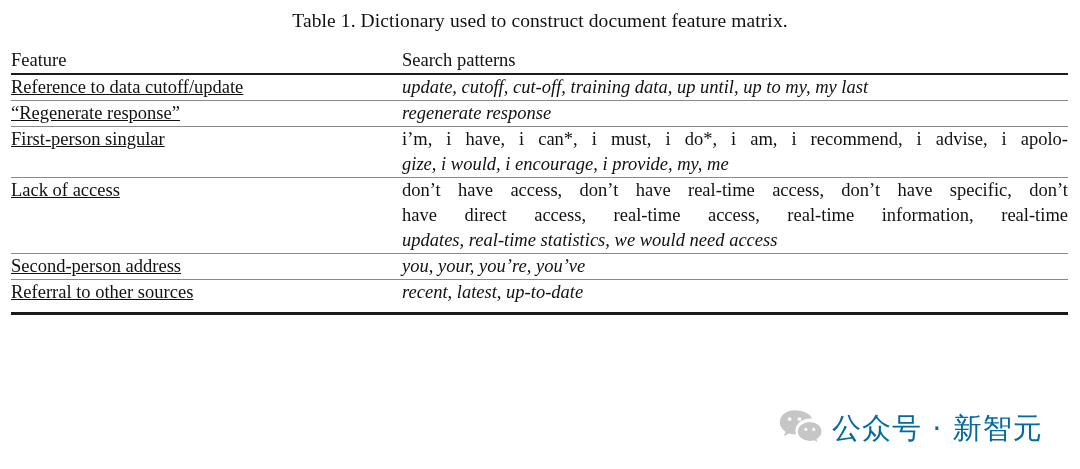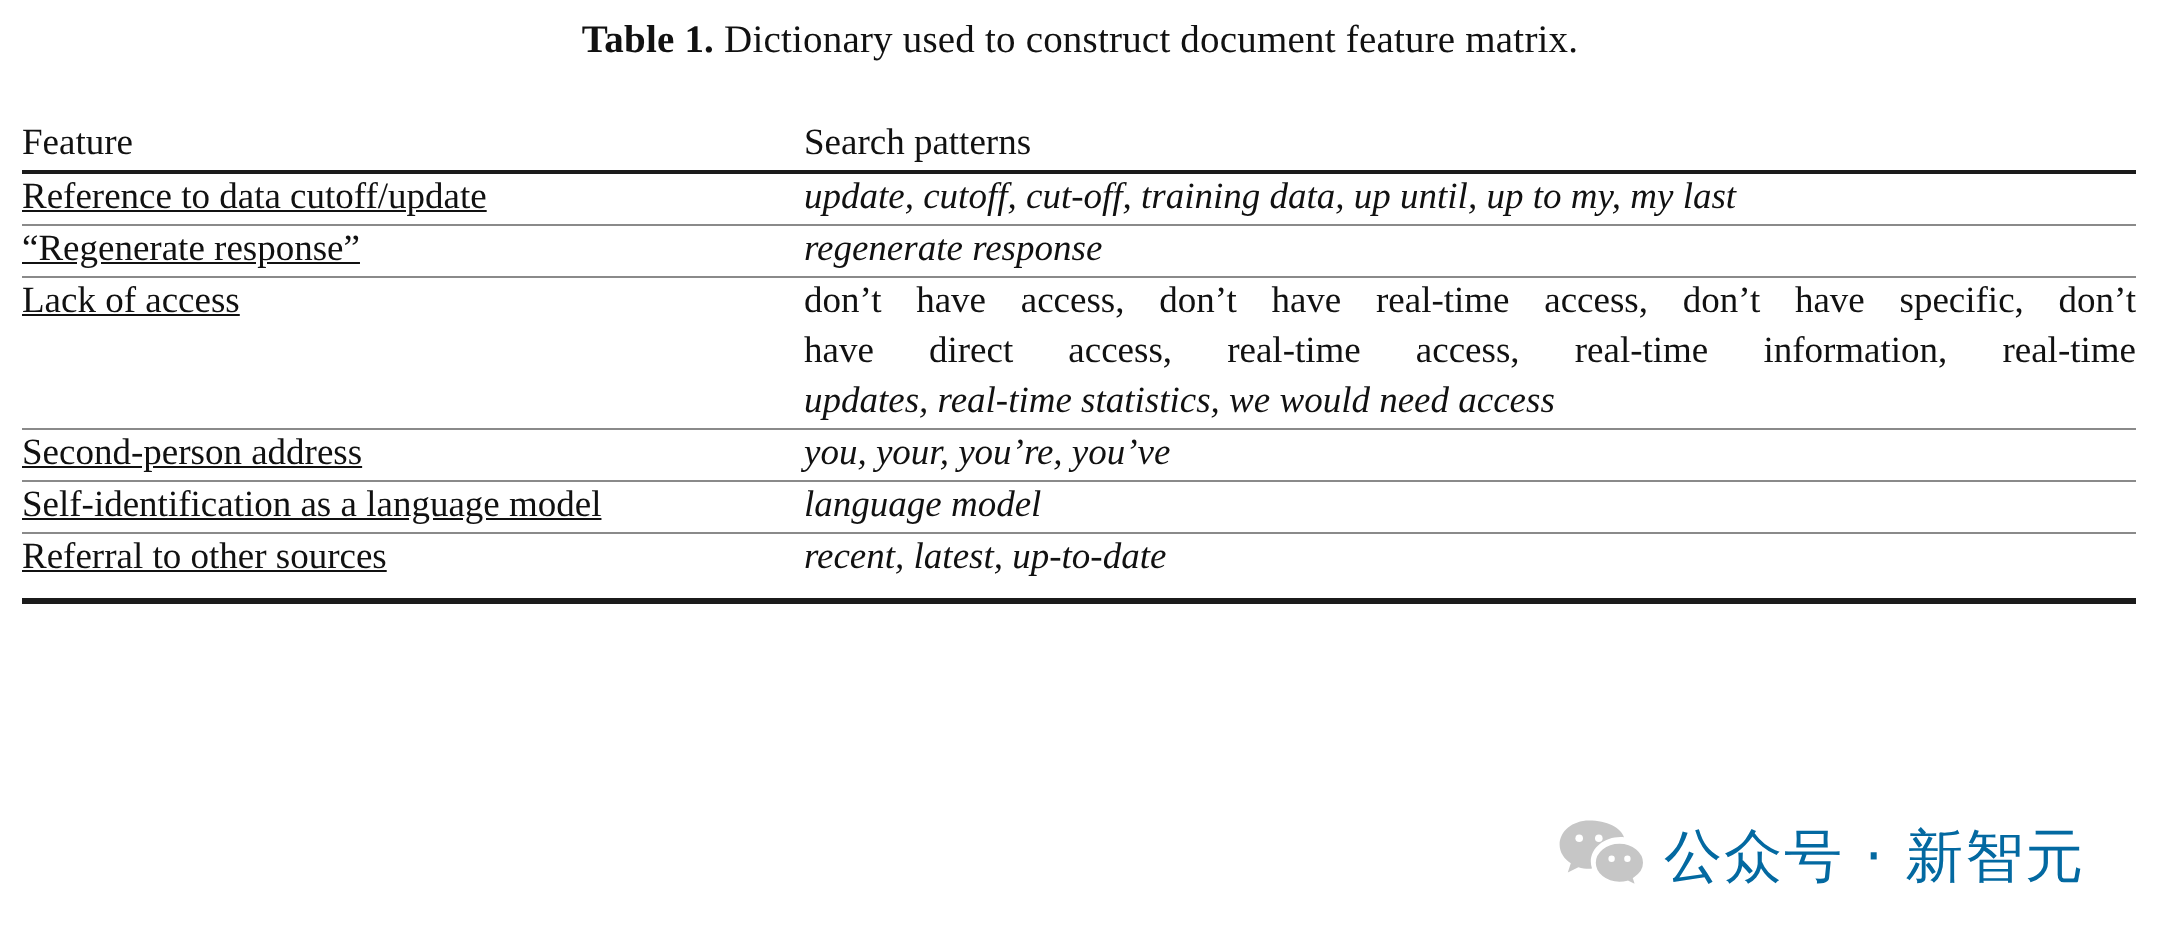--- a/index.html
+++ b/index.html
@@ -28,34 +28,33 @@
     top: 8px;
     left: 0;
     width: 1080px;
     text-align: center;
     font-size: 19.5px;
     line-height: 26px;
     letter-spacing: 0.1px;
     white-space: nowrap;
   }
   .caption .cap-label {
-    font-weight: bold;
+    font-weight: normal;
     text-align: right;
   }
   .caption .cap-text {
     font-weight: normal;
   }
 
   
   .table-wrap {
     position: absolute;
     top: 48px;
     left: 11px;
     width: 1057px;
-    margin-top: 12px;
   }
   table.tbl {
     width: 1057px;
     border-collapse: collapse;
     table-layout: fixed;
     font-size: 18.5px;
   }
   table.tbl col.c1 { width: 391px; }
   table.tbl col.c2 { width: 666px; }
 
@@ -167,37 +166,38 @@
               <span class="just-line last">update, cutoff, cut-off, training data, up until, up to my, my last</span>
             </td>
           </tr>
           <tr>
             <td class="cell-feature">“Regenerate response”</td>
             <td class="cell-pattern">
               <span class="just-line last">regenerate response</span>
             </td>
           </tr>
           <tr>
+            <td class="cell-feature">First-person singular</td>
+            <td class="cell-pattern">
+              <span class="just-line">i’m, i have, i can*, i must, i do*, i am, i recommend, i advise, i apolo-</span>
+              <span class="just-line last">gize, i would, i encourage, i provide, my, me</span>
+            </td>
+          </tr>
+          <tr>
             <td class="cell-feature">Lack of access</td>
             <td class="cell-pattern">
               <span class="just-line">don’t have access, don’t have real-time access, don’t have specific, don’t</span>
               <span class="just-line">have direct access, real-time access, real-time information, real-time</span>
               <span class="just-line last">updates, real-time statistics, we would need access</span>
             </td>
           </tr>
           <tr>
             <td class="cell-feature">Second-person address</td>
             <td class="cell-pattern">
               <span class="just-line last">you, your, you’re, you’ve</span>
-            </td>
-          </tr>
-          <tr>
-            <td class="cell-feature">Self-identification as a language model</td>
-            <td class="cell-pattern">
-              <span class="just-line last">language model</span>
             </td>
           </tr>
           <tr class="last-row">
             <td class="cell-feature">Referral to other sources</td>
             <td class="cell-pattern">
               <span class="just-line last">recent, latest, up-to-date</span>
             </td>
           </tr>
         </tbody>
     </table>

